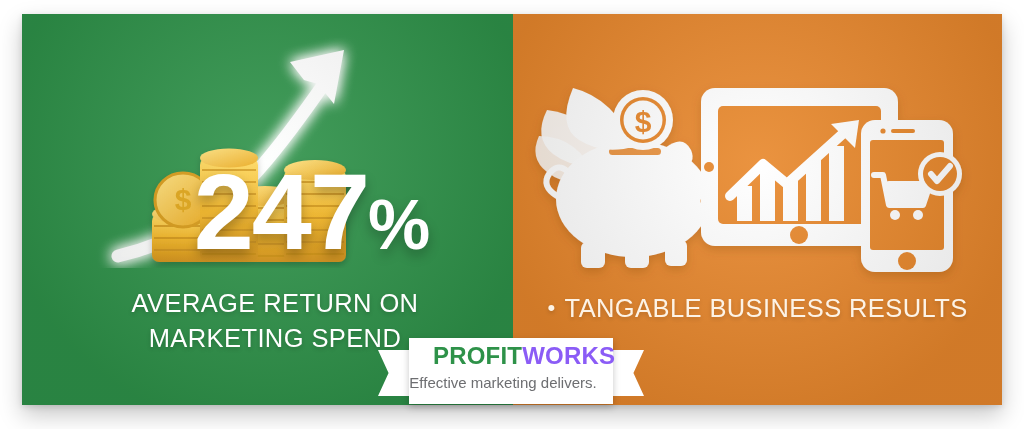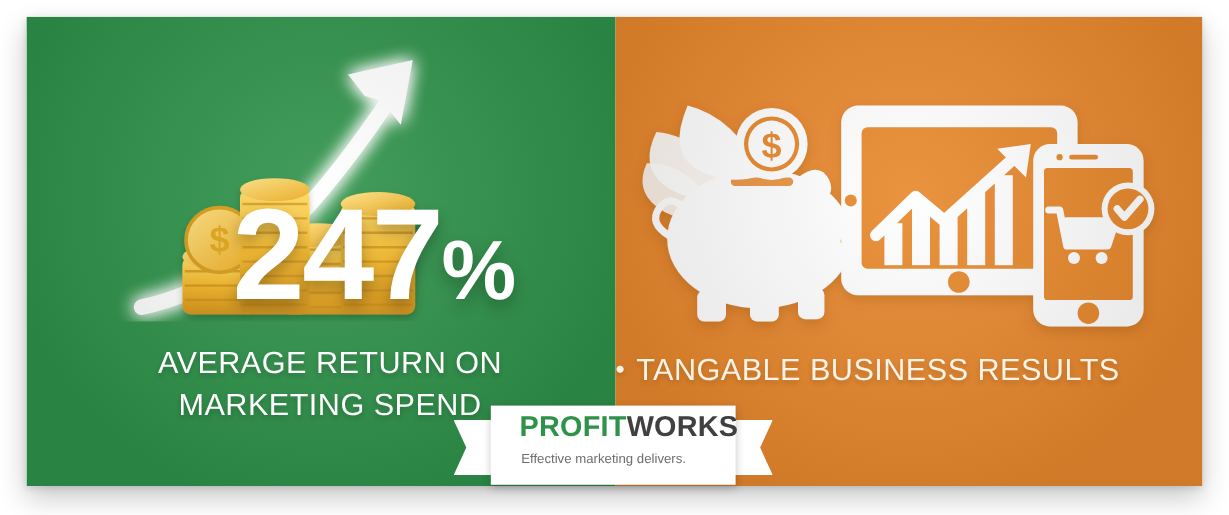--- a/index.html
+++ b/index.html
@@ -52,21 +52,21 @@
     z-index:5;
   }
   .left-caption div{white-space:nowrap;}
 
   
   .right-art{position:absolute;left:0;top:10px;width:489px;height:260px;}
   .right-art svg{position:absolute;left:0;top:0;}
 
   .right-caption{
     position:absolute;left:0;top:276px;width:489px;
-    text-align:left;color:#fdf3e6;
+    text-align:center;color:#fdf3e6;
     font-size:25.5px;line-height:35px;
     letter-spacing:.4px;
     text-shadow:0 2px 4px rgba(0,0,0,.15);
     z-index:5;
   }
   .right-caption div{white-space:nowrap;}
   .bullet{display:inline-block;margin-right:9px;font-size:22px;vertical-align:2px;}
 
   
   .ribbon{position:absolute;left:378px;top:338px;width:266px;height:66px;z-index:20;}
@@ -78,24 +78,24 @@
   .ribbon .tail-r{right:0;clip-path:polygon(0 0,100% 0,78% 50%,100% 100%,0 100%);}
   .ribbon .body{
     position:absolute;left:31px;top:0;width:204px;height:66px;background:#ffffff;
     box-shadow:0 3px 7px rgba(0,0,0,.22);
   }
   .ribbon .logo{
     position:absolute;left:0;top:4px;width:204px;text-align:center;
     font-size:24px;font-weight:bold;letter-spacing:.2px;line-height:28px;
   }
   .logo .a{color:#2e9249;margin-left:24px;}
-  .logo .b{color:#404040;margin-top:16px;}
+  .logo .b{color:#8b5cf6;margin-top:16px;}
   .ribbon .tag{
     position:absolute;left:0;top:34px;width:188px;text-align:center;
-    font-size:11px;color:#6d6e71;line-height:22px;
+    font-size:15px;color:#6d6e71;line-height:22px;
   }
 </style>
 </head>
 <body>
 
 <div class="stage">
   <div class="card">
 
     <div class="panel panel-left">
 

